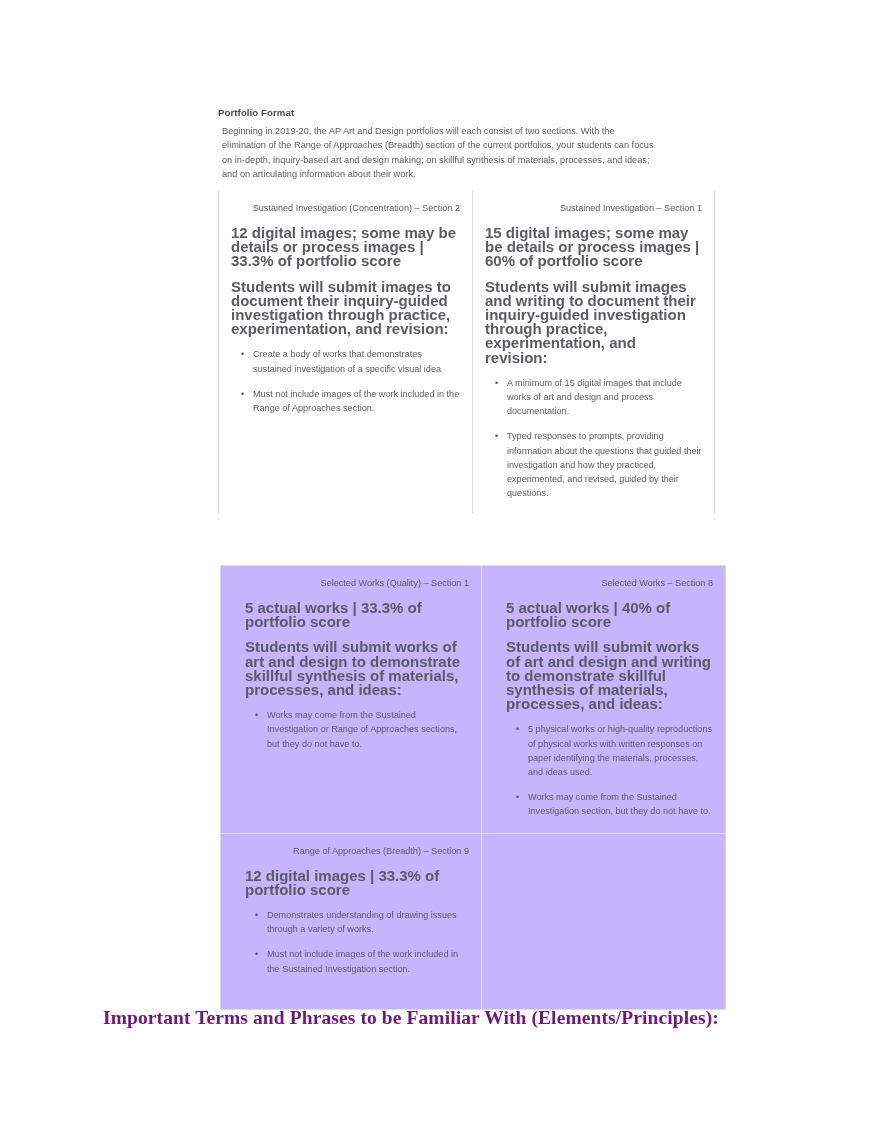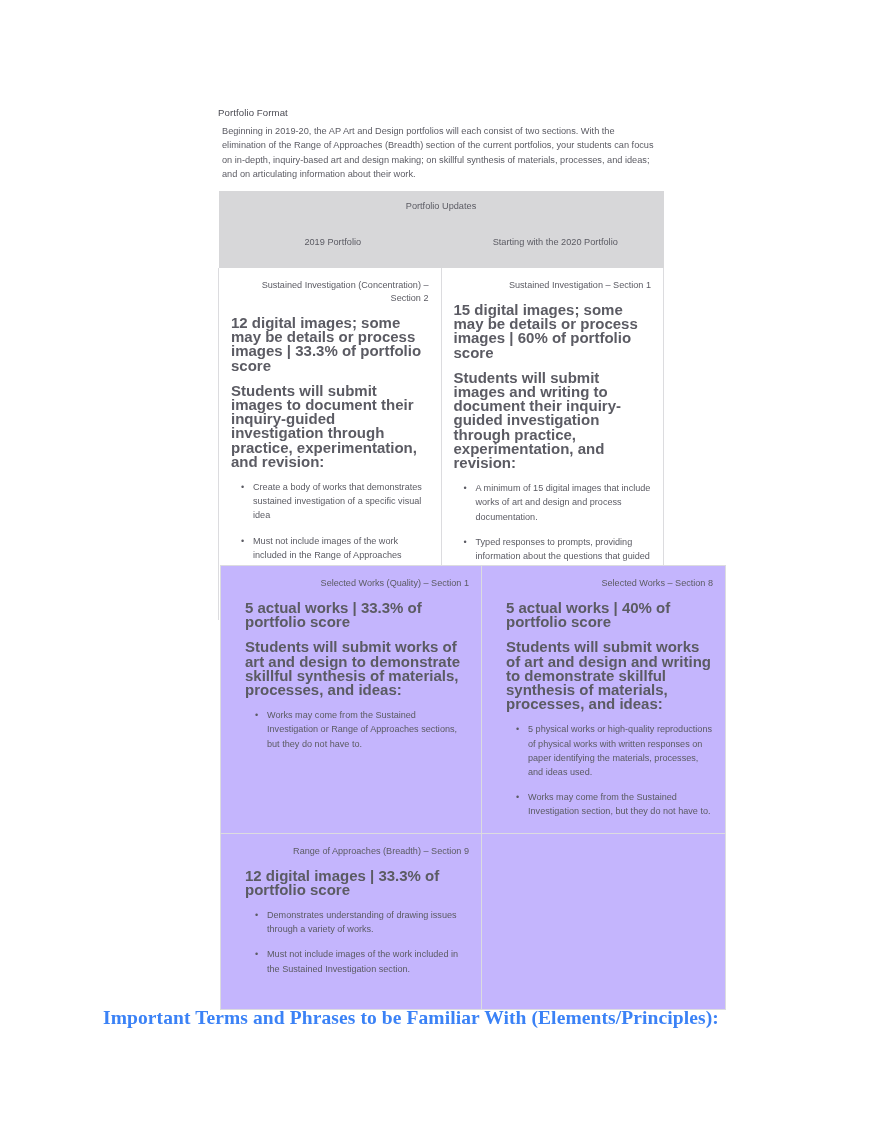--- a/index.html
+++ b/index.html
@@ -24,21 +24,21 @@
 
   
   .intro {
     position: absolute;
     left: 218px;
     top: 106px;
     width: 446px;
   }
   .intro-title {
     font-size: 9.6px;
-    font-weight: normal;
+    font-weight: bold;
     color: #4a4a52;
     letter-spacing: 0.1px;
     margin: 0 0 5px 0;
     line-height: 13px;
   }
   .intro-body {
     font-size: 9.2px;
     color: #5b5b63;
     line-height: 14.3px;
     margin: 4px;
@@ -156,48 +156,37 @@
 
   
   .bottom-heading {
     position: absolute;
     left: 103px;
     top: 1006px;
     width: 700px;
     font-family: "Liberation Serif", serif;
     font-size: 19.5px;
     font-weight: bold;
-    color: #3b82f6;
+    color: #701a75;
     letter-spacing: 0.1px;
     line-height: 24px;
   }
 </style>
 </head>
 <body>
 
 <div class="page">
 
   <div class="intro">
     <div class="intro-title">Portfolio Format</div>
     <p class="intro-body">Beginning in 2019-20, the AP Art and Design portfolios will each consist of two sections. With the elimination of the Range of Approaches (Breadth) section of the current portfolios, your students can focus on in-depth, inquiry-based art and design making; on skillful synthesis of materials, processes, and ideas; and on articulating information about their work.</p>
   </div>
 
   <table class="tbl" id="table1">
     <tbody>
-        <tr>
-      <td colspan="2">
-        <div class="hdr-band">
-          <div class="hdr-title">Portfolio Updates</div>
-          <div class="hdr-cols">
-            <div class="hdr-col left">2019 Portfolio</div>
-            <div class="hdr-col right">Starting with the 2020 Portfolio</div>
-          </div>
-        </div>
-      </td>
-    </tr>
     <tr class="body-row">
       <td class="c-left">
         <div class="cell-title">Sustained Investigation (Concentration) – Section 2</div>
         <div class="cell-p">12 digital images; some may be details or process images | 33.3% of portfolio score</div>
         <div class="cell-p">Students will submit images to document their inquiry-guided investigation through practice, experimentation, and revision:</div>
         <ul class="cell-list">
           <li>Create a body of works that demonstrates sustained investigation of a specific visual idea</li>
           <li>Must not include images of the work included in the Range of Approaches section.</li>
         </ul>
       </td>

